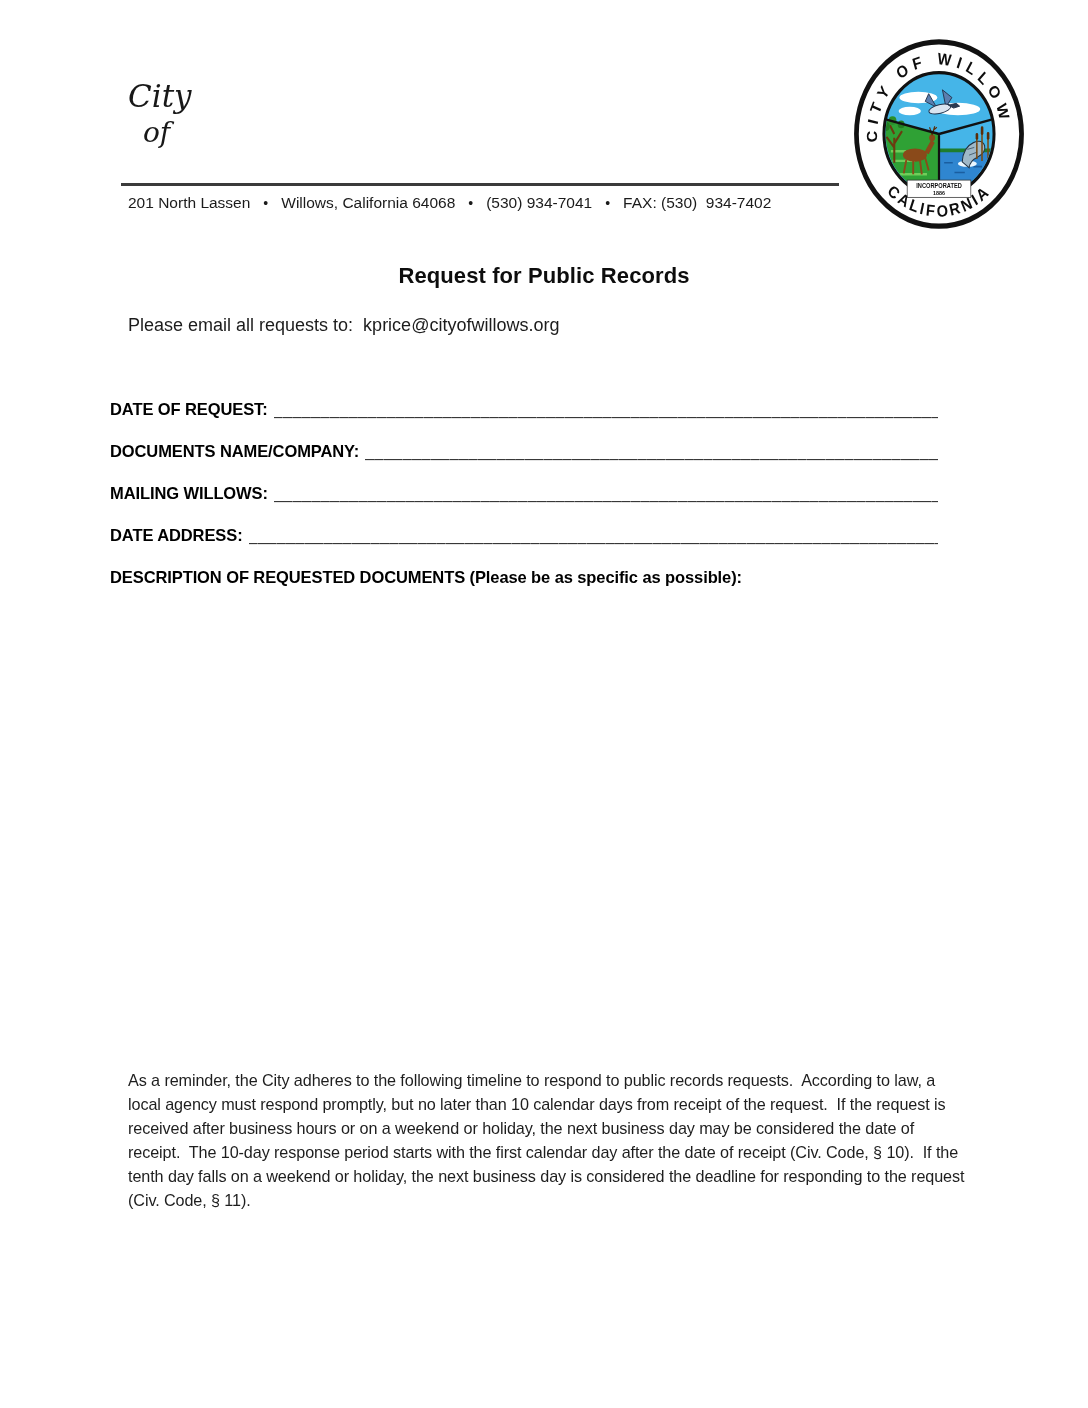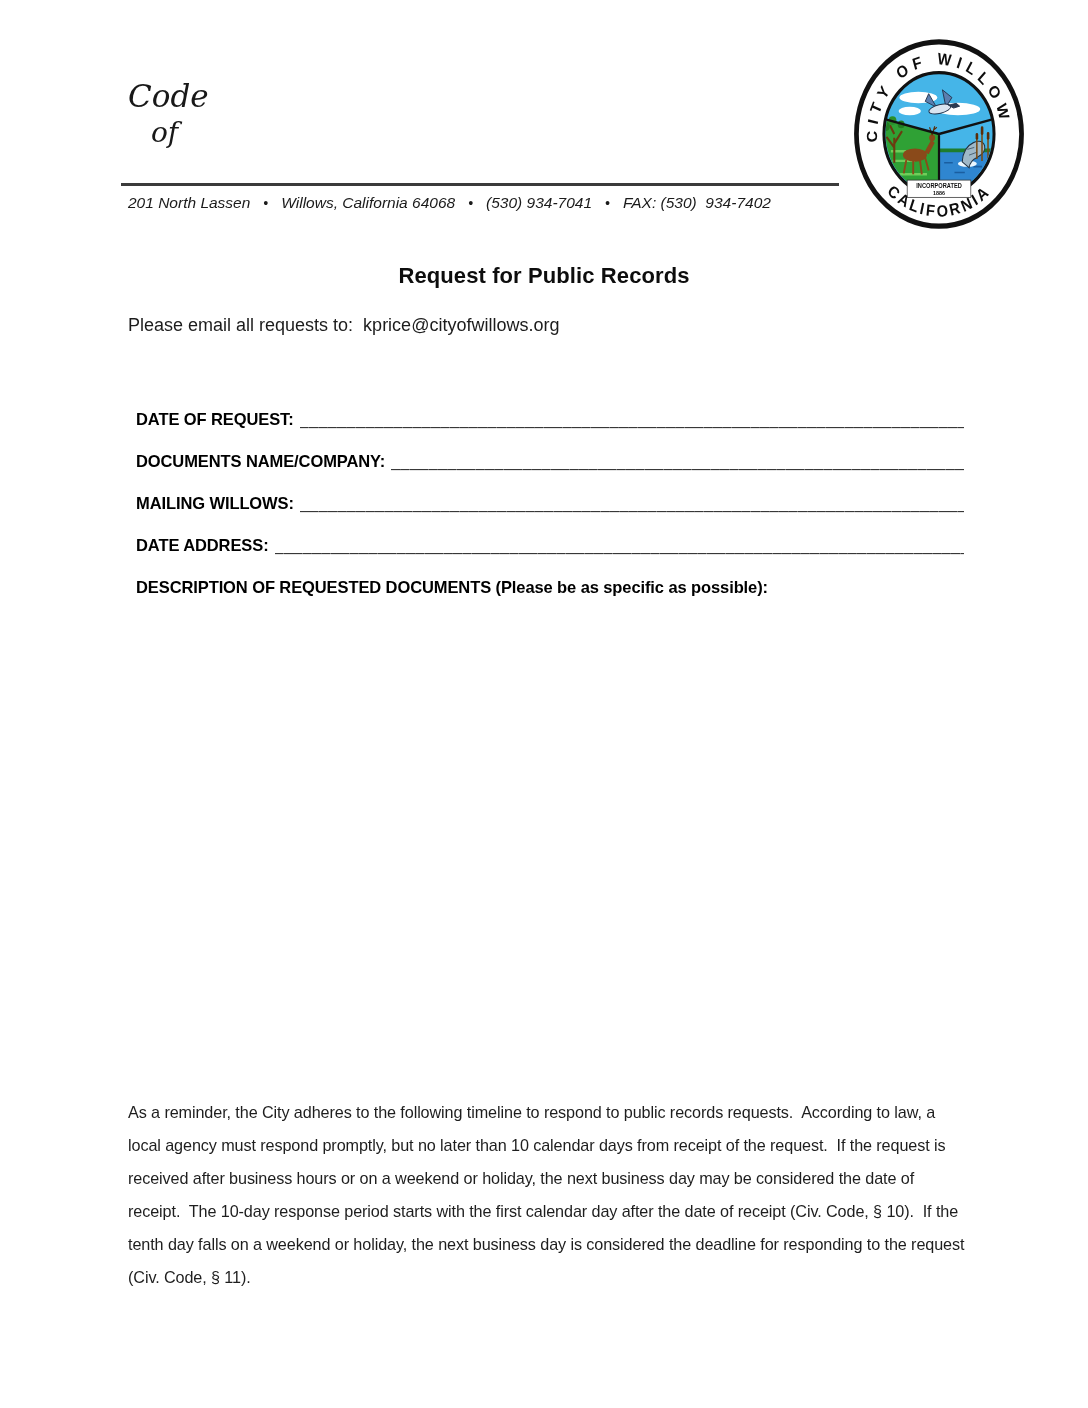--- a/index.html
+++ b/index.html
@@ -7,66 +7,66 @@
     position:relative;
     width:1088px;height:1408px;
     background:#ffffff;
     font-family:"Liberation Sans", sans-serif;
     color:#111;
     overflow:hidden;
   }
   
   .logo-text{position:absolute;left:126px;top:76px;width:380px;height:100px;color:#181818;}
   .logo-city{position:absolute;left:2px;top:2px;font:italic 31px "DejaVu Serif", serif;}
-  .logo-of{position:absolute;left:17px;top:40px;font:italic 28px "DejaVu Serif", serif;margin-left:8px;}
+  .logo-of{position:absolute;left:17px;top:40px;font:italic 28px "DejaVu Serif", serif;}
   .logo-willows{position:absolute;left:74px;top:-4px;font:italic 64px "DejaVu Serif", serif;letter-spacing:1px;}
   .seal{position:absolute;left:853px;top:38px;}
   .rule{position:absolute;left:121px;top:183px;width:718px;height:3px;background:#3b3b3b;}
   .address{
     position:absolute;left:128px;top:194px;
     display:flex;align-items:center;
-    font-size:15.5px;color:#1b1b1b;white-space:pre;font-style:italic;
+    font-size:15.5px;color:#1b1b1b;white-space:pre;
   }
   .address .bullet{margin:0 13px;font-size:14px;}
   
   .doc-title{
     position:absolute;left:0;top:263px;width:100%;
     text-align:center;font-size:22px;font-weight:bold;color:#0d0d0d;
     letter-spacing:0.1px;
   }
   .email-note{
     position:absolute;left:128px;top:315px;
     font-size:18px;color:#1c1c1c;white-space:pre;
   }
-  .fields{position:absolute;left:136px;top:400px;width:828px;margin-top:10px;}
+  .fields{position:absolute;left:110px;top:400px;width:828px;}
   .field-row{display:flex;align-items:baseline;height:42px;}
   .field-label{
     font-size:16.5px;font-weight:bold;color:#000;
     white-space:nowrap;letter-spacing:-0.1px;
   }
   .blank-line{
     flex:1 1 auto;overflow:hidden;white-space:nowrap;
     margin-left:6px;font-size:16px;color:#2b2b2b;letter-spacing:0.5px;
   }
   .description-area{
     position:absolute;left:128px;top:608px;width:828px;height:450px;
   }
   .reminder{
     position:absolute;left:128px;top:1068px;width:842px;
-    font-size:16.2px;line-height:33px;color:#1e1e1e;
-    white-space:pre-wrap;letter-spacing:-0.1px;margin-top:28px;
+    font-size:16.2px;line-height:24px;color:#1e1e1e;
+    white-space:pre-wrap;letter-spacing:-0.1px;
   }
 </style>
 </head>
 <body>
 
 <div class="page">
 
   <div class="logo-text">
-    <span class="logo-city">Code</span>
+    <span class="logo-city">City</span>
     <span class="logo-of">of</span>
   </div>
 
   <svg class="seal" width="172" height="192" viewBox="0 0 200 200" preserveAspectRatio="none">
     <defs>
       <clipPath id="innerClip">
           <circle cx="100" cy="100" r="62"></circle>
         </clipPath>
       <path id="sealTopArc" d="M 28,100 A 72,72 0 0 1 172,100" fill="none"></path>
       <path id="sealBottomArc" d="M 14,100 A 86,86 0 0 0 186,100" fill="none"></path>

